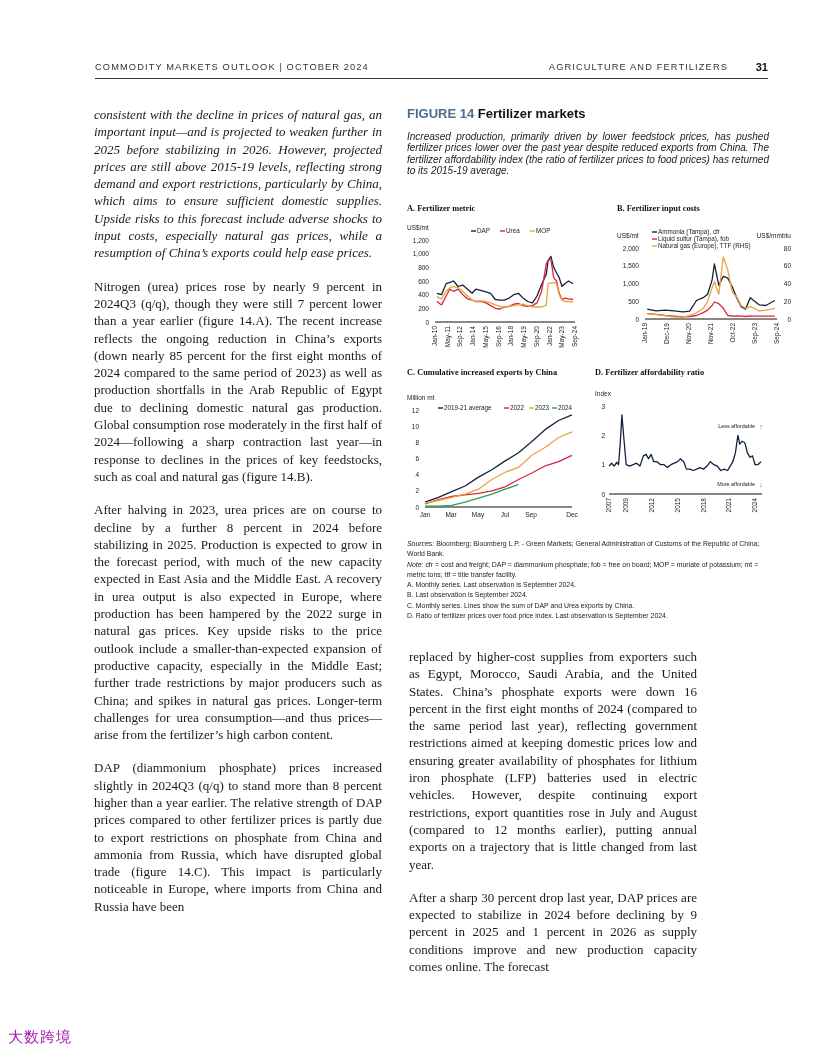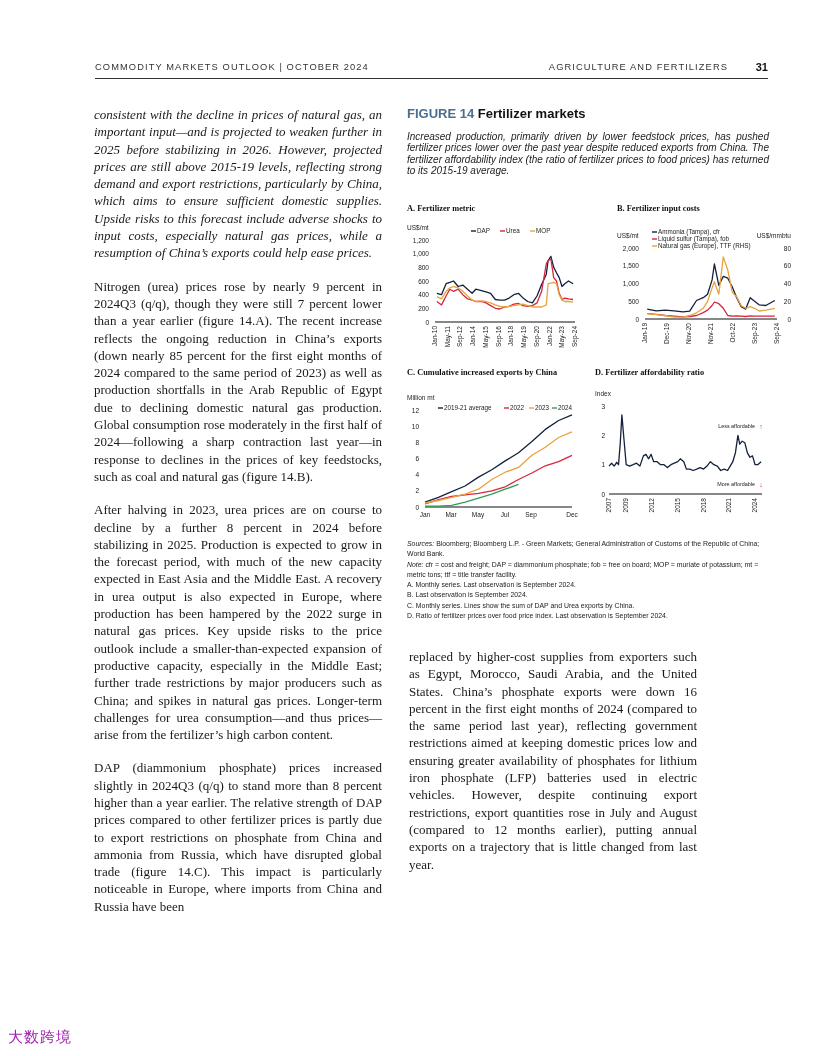--- a/index.html
+++ b/index.html
@@ -175,15 +175,16 @@
   <div><span class="i">Sources:</span> <span>Bloomberg; Bloomberg L.P. - Green Markets; General Administration of Customs of the Republic of China; World Bank.</span></div>
   <div><span class="i">Note:</span> <span>cfr = cost and freight; DAP = diammonium phosphate; fob = free on board; MOP = muriate of potassium; mt = metric tons; ttf = title transfer facility.</span></div>
   <div>A. Monthly series. Last observation is September 2024.</div>
   <div>B. Last observation is September 2024.</div>
   <div>C. Monthly series. Lines show the sum of DAP and Urea exports by China.</div>
   <div>D. Ratio of fertilizer prices over food price index. Last observation is September 2024.</div>
 </div>
 
 <div class="col-right-text">
   <p class="body">replaced by higher-cost supplies from exporters such as Egypt, Morocco, Saudi Arabia, and the United States. China’s phosphate exports were down 16 percent in the first eight months of 2024 (compared to the same period last year), reflecting government restrictions aimed at keeping domes­tic prices low and ensuring greater availability of phosphates for lithium iron phosphate (LFP) batteries used in electric vehicles. However, despite continuing export restrictions, export quantities rose in July and August (compared to 12 months earlier), putting annual exports on a trajectory that is little changed from last year.</p>
+  <p class="body">After a sharp 30 percent drop last year, DAP prices are expected to stabilize in 2024 before declining by 9 percent in 2025 and 1 percent in 2026 as supply conditions improve and new production capacity comes online. The forecast</p>
 </div>
 
 <div class="wm">大数跨境</div>
 
 </body></html>

